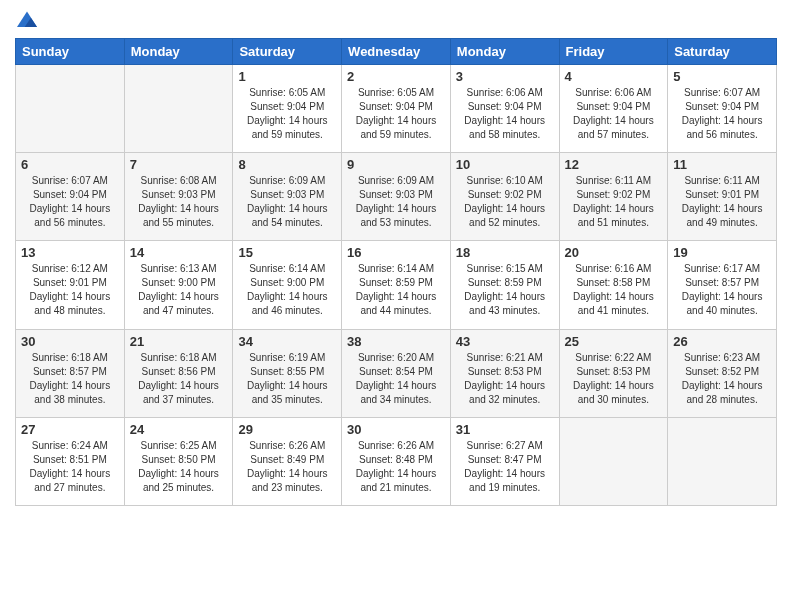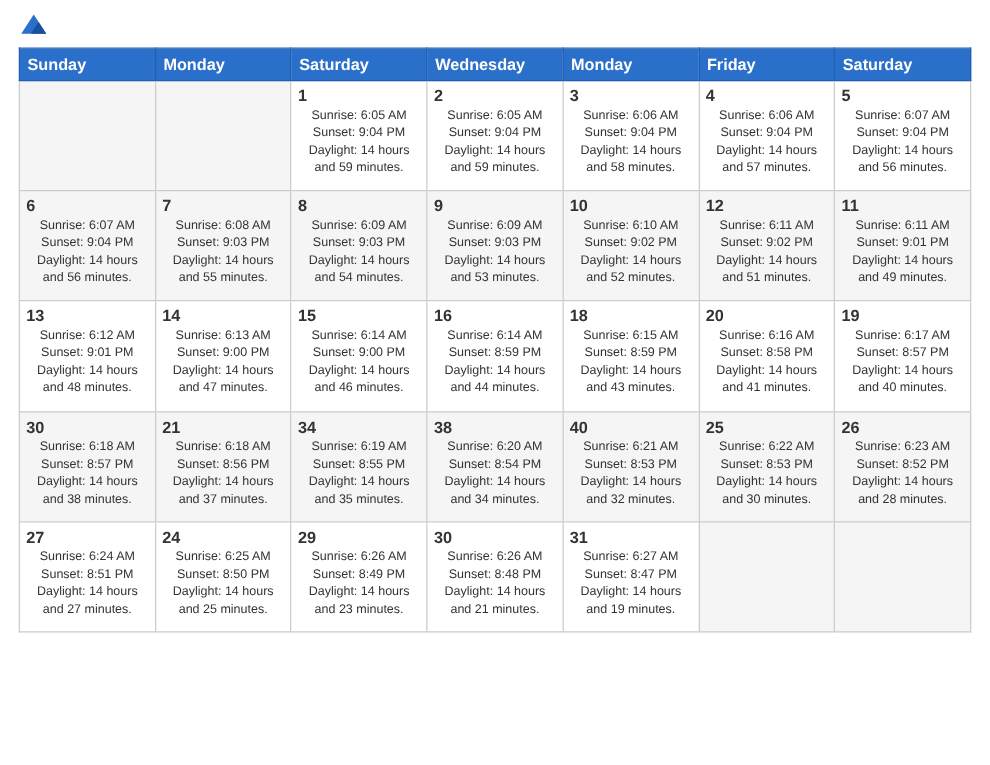--- a/index.html
+++ b/index.html
@@ -227,21 +227,21 @@
           </td>
           <td>
             <span class="day-number">34</span>
             <div class="day-info">Sunrise: 6:19 AM<br>Sunset: 8:55 PM<br>Daylight: 14 hours and 35 minutes.</div>
           </td>
           <td>
             <span class="day-number">38</span>
             <div class="day-info">Sunrise: 6:20 AM<br>Sunset: 8:54 PM<br>Daylight: 14 hours and 34 minutes.</div>
           </td>
           <td>
-            <span class="day-number">40</span>
+            <span class="day-number">43</span>
             <div class="day-info">Sunrise: 6:21 AM<br>Sunset: 8:53 PM<br>Daylight: 14 hours and 32 minutes.</div>
           </td>
           <td>
             <span class="day-number">25</span>
             <div class="day-info">Sunrise: 6:22 AM<br>Sunset: 8:53 PM<br>Daylight: 14 hours and 30 minutes.</div>
           </td>
           <td>
             <span class="day-number">26</span>
             <div class="day-info">Sunrise: 6:23 AM<br>Sunset: 8:52 PM<br>Daylight: 14 hours and 28 minutes.</div>
           </td>

